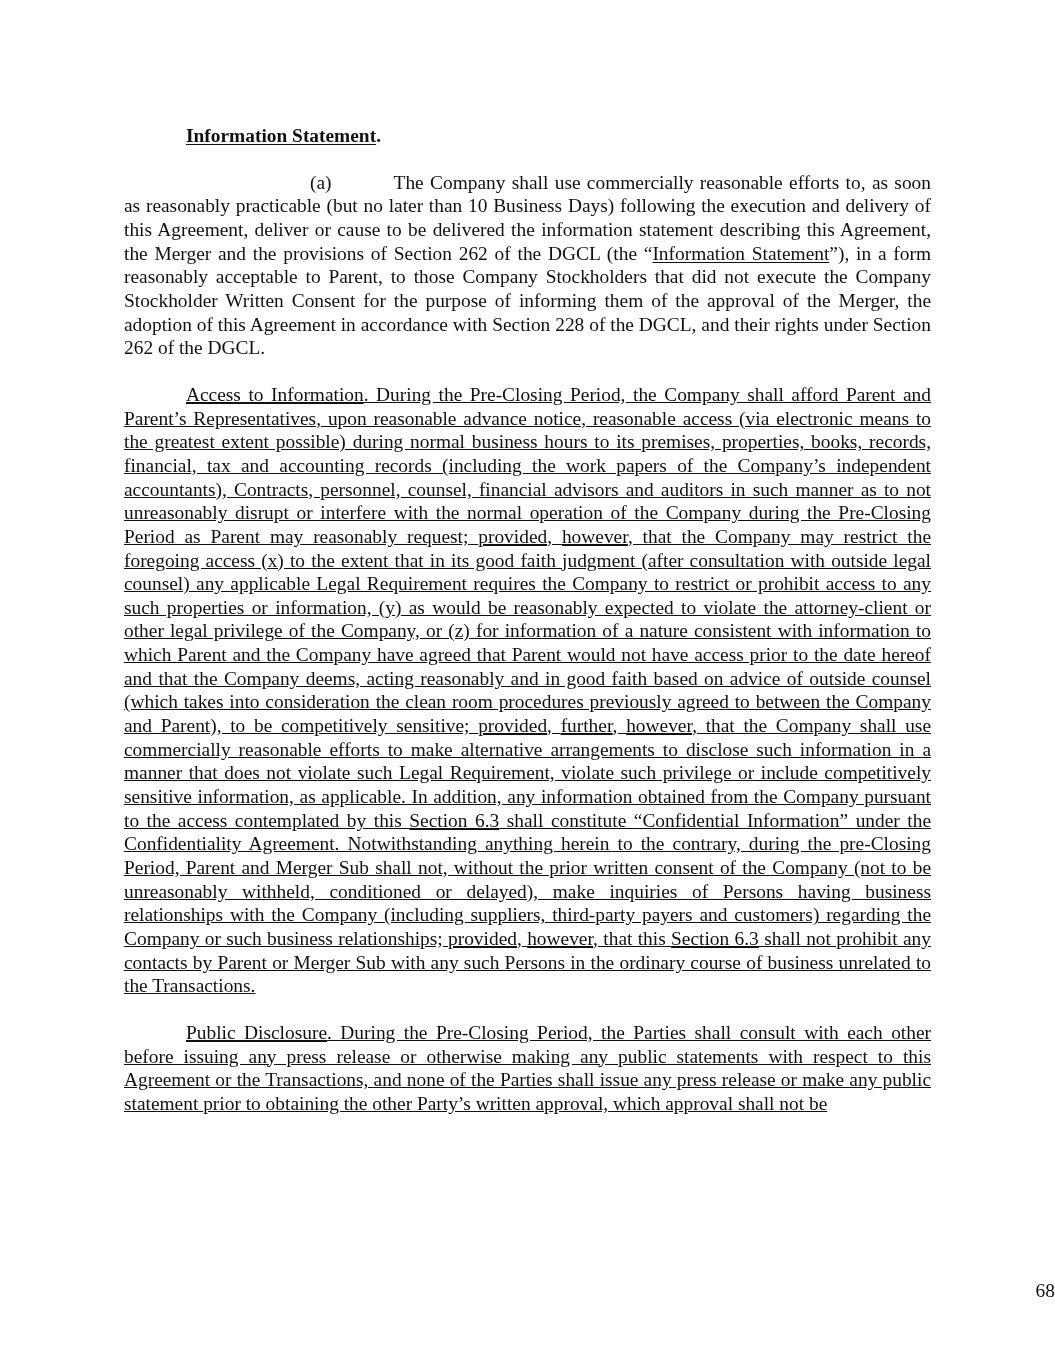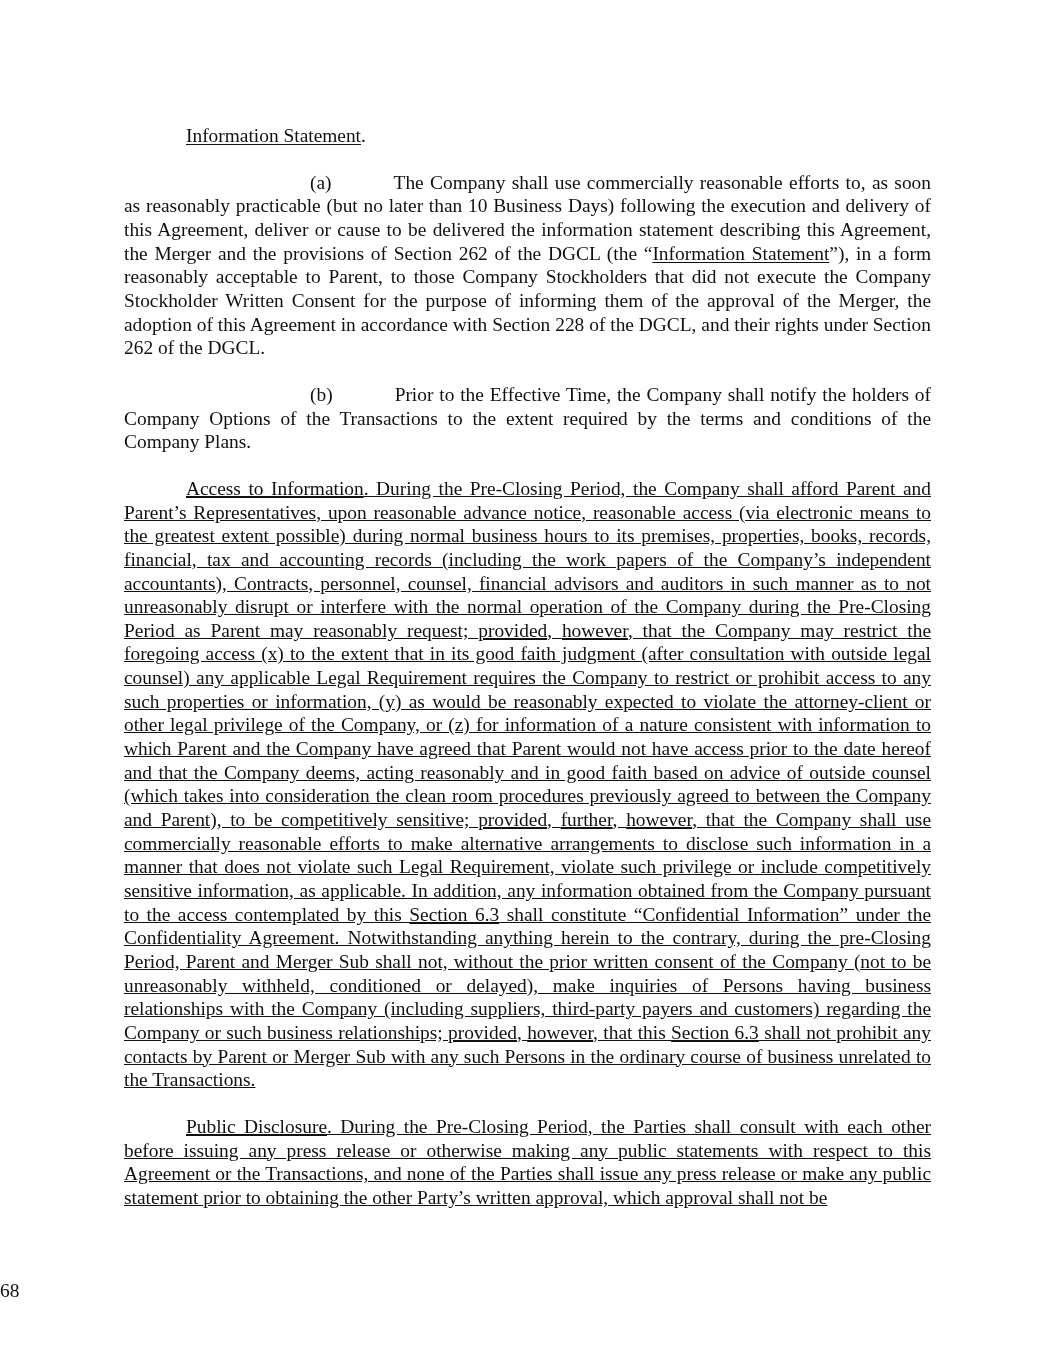--- a/index.html
+++ b/index.html
@@ -4,41 +4,40 @@
 <style>
   html, body { margin: 0; padding: 0; background: #ffffff; }
   body { width: 1055px; height: 1365px; position: relative; overflow: hidden; }
   .page {
     position: absolute; left: 124px; top: 124px; width: 807px;
     font-family: "Liberation Serif", serif;
     font-size: 19.4px; line-height: 23.65px; color: #111;
     text-align: justify;
   }
   p { margin: 0; }
-  .heading { text-indent: 62px; }
+  .heading { text-indent: 62px; font-weight: bold; }
   .para { margin-top: 23px; }
   .indent1 { text-indent: 62px; text-decoration: underline; }
   .sub { text-indent: 186px; }
   .tab { display: inline-block; width: 62px; text-indent: 0; }
   .u { text-decoration: underline; text-underline-offset: 2px; text-decoration-thickness: 1px; }
   .footer {
-    position: absolute; left: 0; width: 1055px; top: 1280px; text-align: left;
+    position: absolute; left: 0; width: 1055px; top: 1280px; text-align: right;
     font-family: "Liberation Serif", serif; font-size: 19.4px; color: #111;
   }
 </style>
 </head>
 <body>
 
 <div class="page">
 
   <p class="heading"><span class="u">Information Statement</span><span>.</span></p>
 
   <p class="para sub"><span>(a)</span><span class="tab"></span><span>The Company shall use commercially reasonable efforts to, as soon as reasonably practicable (but no later than 10 Business Days) following the execution and delivery of this Agreement, deliver or cause to be delivered the information statement describing this Agreement, the Merger and the provisions of Section&nbsp;262 of the DGCL (the “</span><span class="u">Information Statement</span><span>”), in a form reasonably acceptable to Parent, to those Company Stockholders that did not execute the Company Stockholder Written Consent for the purpose of informing them of the approval of the Merger, the adoption of this Agreement in accordance with Section 228 of the DGCL, and their rights under Section 262 of the DGCL.</span></p>
 
-  <p class="para sub"><span>(b)</span><span class="tab"></span><span>Prior to the Effective Time, the Company shall notify the holders of Company Options of the Transactions to the extent required by the terms and conditions of the Company Plans.</span></p>
 
   <p class="para indent1"><span class="u">Access to Information</span><span>.  During the Pre-Closing Period, the Company shall afford Parent and Parent’s Representatives, upon reasonable advance notice, reasonable access (via electronic means to the greatest extent possible) during normal business hours to its premises, properties, books, records, financial, tax and accounting records (including the work papers of the Company’s independent accountants), Contracts, personnel, counsel, financial advisors and auditors in such manner as to not unreasonably disrupt or interfere with the normal operation of the Company during the Pre-Closing Period as Parent may reasonably request; </span><span class="u">provided</span><span>, </span><span class="u">however</span><span>, that the Company may restrict the foregoing access (x) to the extent that in its good faith judgment (after consultation with outside legal counsel) any applicable Legal Requirement requires the Company to restrict or prohibit access to any such properties or information, (y) as would be reasonably expected to violate the attorney-client or other legal privilege of the Company, or (z) for information of a nature consistent with information to which Parent and the Company have agreed that Parent would not have access prior to the date hereof and that the Company deems, acting reasonably and in good faith based on advice of outside counsel (which takes into consideration the clean room procedures previously agreed to between the Company and Parent), to be competitively sensitive; </span><span class="u">provided</span><span>, </span><span class="u">further</span><span>, </span><span class="u">however</span><span>, that the Company shall use commercially reasonable efforts to make alternative arrangements to disclose such information in a manner that does not violate such Legal Requirement, violate such privilege or include competitively sensitive information, as applicable.  In addition, any information obtained from the Company pursuant to the access contemplated by this </span><span class="u">Section 6.3</span><span> shall constitute “Confidential Information” under the Confidentiality Agreement.  Notwithstanding anything herein to the contrary, during the pre-Closing Period, Parent and Merger Sub shall not, without the prior written consent of the Company (not to be unreasonably withheld, conditioned or delayed), make inquiries of Persons having business relationships with the Company (including suppliers, third-party payers and customers) regarding the Company or such business relationships; </span><span class="u">provided</span><span>, </span><span class="u">however</span><span>, that this </span><span class="u">Section 6.3</span><span> shall not prohibit any contacts by Parent or Merger Sub with any such Persons in the ordinary course of business unrelated to the Transactions.</span></p>
 
   <p class="para indent1"><span class="u">Public Disclosure</span><span>.  During the Pre-Closing Period, the Parties shall consult with each other before issuing any press release or otherwise making any public statements with respect to this Agreement or the Transactions, and none of the Parties shall issue any press release or make any public statement prior to obtaining the other Party’s written approval, which approval shall not be</span></p>
 
 </div>
 
 <div class="footer">68</div>
 
 </body></html>

